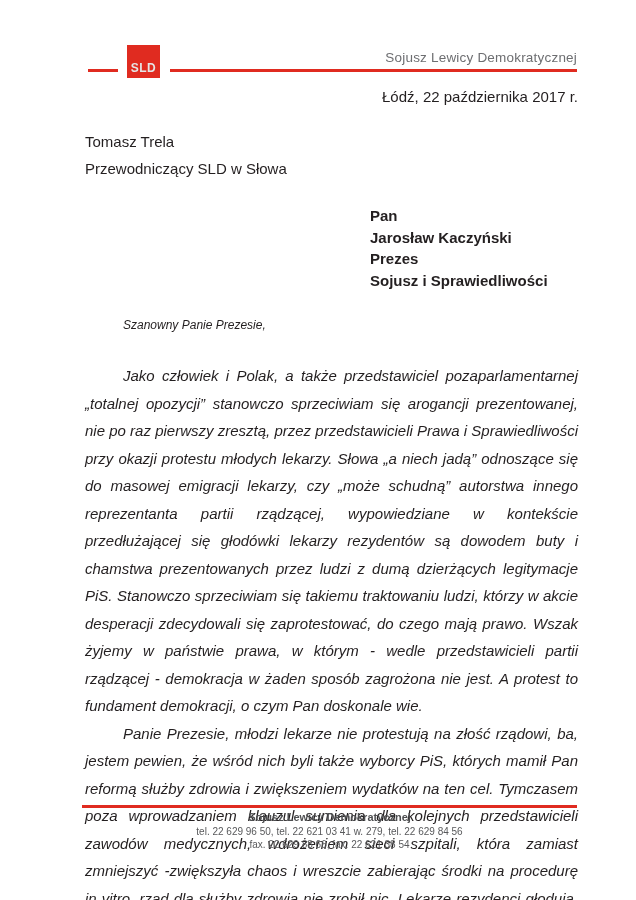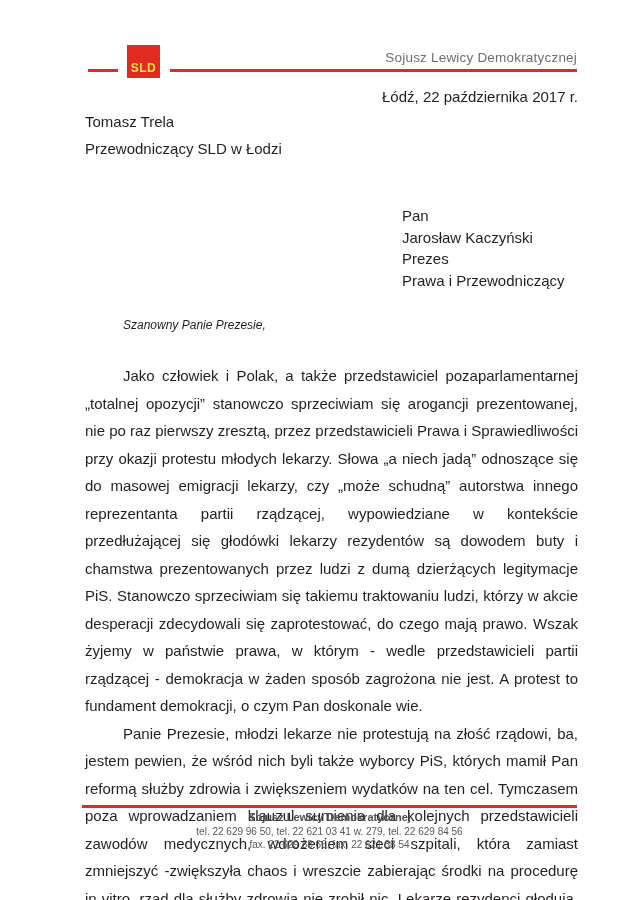--- a/index.html
+++ b/index.html
@@ -20,64 +20,64 @@
   .rule-left {
     position: absolute; left: 88px; top: 69px;
     width: 30px; height: 3px; background: #e02b20;
   }
   .logo {
     position: absolute; left: 127px; top: 45px;
     width: 33px; height: 33px; background: #e02b20;
     display: flex; align-items: flex-end; justify-content: center;
   }
   .logo span {
-    color: #fde047; font-weight: bold; font-size: 12px;
+    color: #e5e5e5; font-weight: bold; font-size: 12px;
     letter-spacing: 0.5px; line-height: 1; padding-bottom: 4px;
   }
   .rule-right {
     position: absolute; left: 170px; top: 69px;
     width: 407px; height: 3px; background: #e02b20;
   }
   .org-name {
     position: absolute; right: 59px; top: 50px;
     font-size: 13.5px; color: #6d6e71; letter-spacing: 0.2px;
   }
 
   
   .date-line {
     position: absolute; top: 88px; right: 58px;
     font-size: 15px; color: #231f20;
   }
 
   
   .sender {
-    position: absolute; top: 108px; left: 85px;
+    position: absolute; top: 128px; left: 85px;
     font-size: 15px; line-height: 27px;
   }
 
   
   .recipient {
     position: absolute; top: 205px; left: 370px;
-    font-size: 15px; font-weight: normal; line-height: 21.5px; margin-left: 32px;
+    font-size: 15px; font-weight: bold; line-height: 21.5px;
   }
 
   
   .salutation {
     position: absolute; top: 318px; left: 123px;
     font-size: 12px; font-style: italic;
   }
 
   
   .letter-body {
     position: absolute; top: 362px; left: 85px;
     width: 493px;
     font-size: 15px; line-height: 27.5px;
     text-align: justify;
   }
-  .letter-body p { text-indent: 38px; }
+  .letter-body p { text-indent: 38px; font-style: italic; }
 
   
   .page-footer {
     position: absolute; left: 82px; bottom: 0; width: 495px; height: 95px;
   }
   .footer-rule { width: 100%; height: 3px; background: #e02b20; }
   .footer-text {
     margin-top: 3px; text-align: center;
     color: #58595b; font-size: 10px; line-height: 13.5px;
   }
@@ -94,28 +94,28 @@
       <span>SLD</span>
     </div>
     <div class="rule-right"></div>
     <div class="org-name">Sojusz Lewicy Demokratycznej</div>
   </header>
 
   <div class="date-line">Łódź, 22 października 2017 r.</div>
 
   <div class="sender">
     <div>Tomasz Trela</div>
-    <div>Przewodniczący SLD w Łodzi</div>
+    <div>Przewodniczący SLD w Słowa</div>
   </div>
 
   <div class="recipient">
     <div>Pan</div>
     <div>Jarosław Kaczyński</div>
     <div>Prezes</div>
-    <div>Prawa i Przewodniczący</div>
+    <div>Sojusz i Sprawiedliwości</div>
   </div>
 
   <div class="salutation">Szanowny Panie Prezesie,</div>
 
   <div class="letter-body">
     <p>Jako człowiek i Polak, a także przedstawiciel pozaparlamentarnej „totalnej opozycji” stanowczo sprzeciwiam się arogancji prezentowanej, nie po raz pierwszy zresztą, przez przedstawicieli Prawa i Sprawiedliwości przy okazji protestu młodych lekarzy. Słowa „a niech jadą” odnoszące się do masowej emigracji lekarzy, czy „może schudną” autorstwa innego reprezentanta partii rządzącej, wypowiedziane w kontekście przedłużającej się głodówki lekarzy rezydentów są dowodem buty i chamstwa prezentowanych przez ludzi z dumą dzierżących legitymacje PiS. Stanowczo sprzeciwiam się takiemu traktowaniu ludzi, którzy w akcie desperacji zdecydowali się zaprotestować, do czego mają prawo. Wszak żyjemy w państwie prawa, w którym - wedle przedstawicieli partii rządzącej - demokracja w żaden sposób zagrożona nie jest. A protest to fundament demokracji, o czym Pan doskonale wie.</p>
     <p>Panie Prezesie, młodzi lekarze nie protestują na złość rządowi, ba, jestem pewien, że wśród nich byli także wyborcy PiS, których mamił Pan reformą służby zdrowia i zwiększeniem wydatków na ten cel. Tymczasem poza wprowadzaniem klauzul sumienia dla kolejnych przedstawicieli zawodów medycznych, wdrożeniem sieci szpitali, która zamiast zmniejszyć -zwiększyła chaos i wreszcie zabierając środki na procedurę in vitro, rząd dla służby zdrowia nie zrobił nic. Lekarze rezydenci głodują, bo mają dość pracy ponad siły w warunkach – delikatnie mówiąc - dalece</p>
   </div>
 
   <footer class="page-footer">

